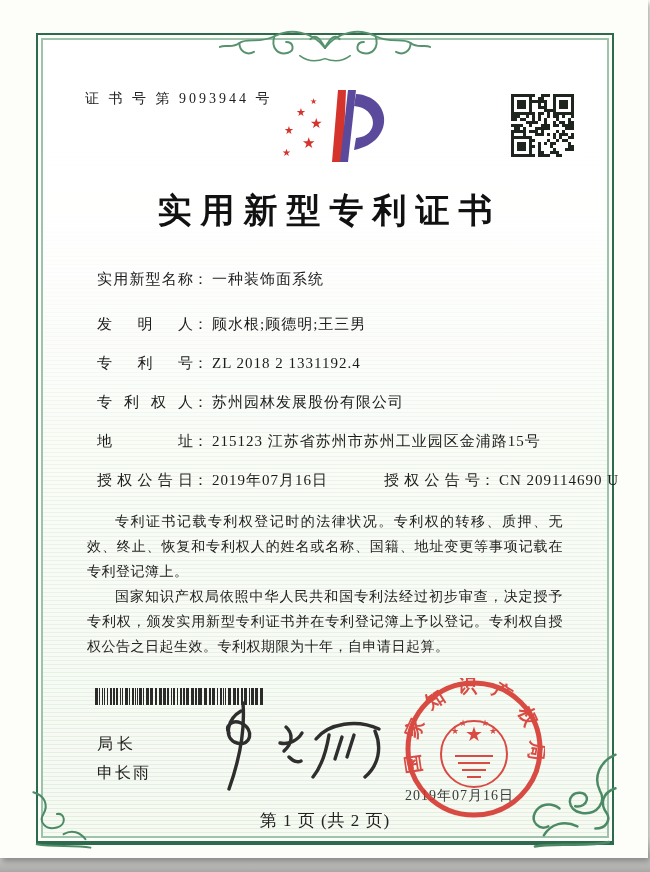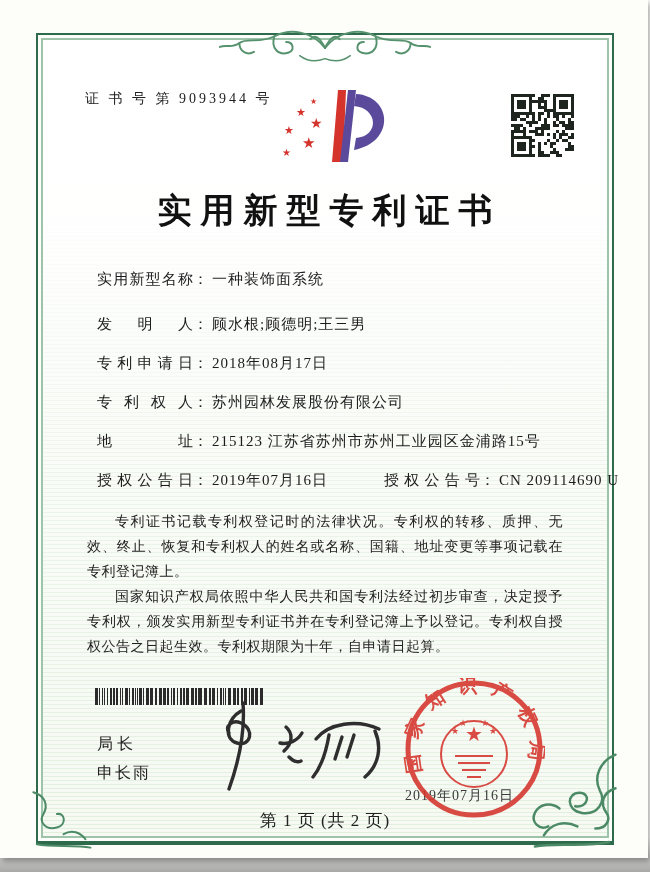--- a/index.html
+++ b/index.html
@@ -554,21 +554,21 @@
       <div class="title">实用新型专利证书</div>
 
       <div class="fields">
         <div class="frow gap">
           <span class="flabel">实用新型名称</span><span class="fcolon">：</span><span class="fvalue">一种装饰面系统</span>
         </div>
         <div class="frow">
           <span class="flabel">发明人</span><span class="fcolon">：</span><span class="fvalue">顾水根;顾德明;王三男</span>
         </div>
         <div class="frow">
-          <span class="flabel">专利申请日</span><span class="fcolon">：</span><span class="fvalue">2018年08月17日</span>
+          <span class="flabel">专利号</span><span class="fcolon">：</span><span class="fvalue">ZL 2018 2 1331192.4</span>
         </div>
         <div class="frow">
           <span class="flabel">专利权人</span><span class="fcolon">：</span><span class="fvalue">苏州园林发展股份有限公司</span>
         </div>
         <div class="frow">
           <span class="flabel">地址</span><span class="fcolon">：</span><span class="fvalue">215123 江苏省苏州市苏州工业园区金浦路15号</span>
         </div>
         <div class="frow">
           <span><span class="flabel">授权公告日</span><span class="fcolon">：</span><span class="fvalue">2019年07月16日</span></span><span class="fgroup2"><span class="flabel">授权公告号</span><span class="fcolon">：</span><span class="fvalue">CN 209114690 U</span></span>
         </div>

